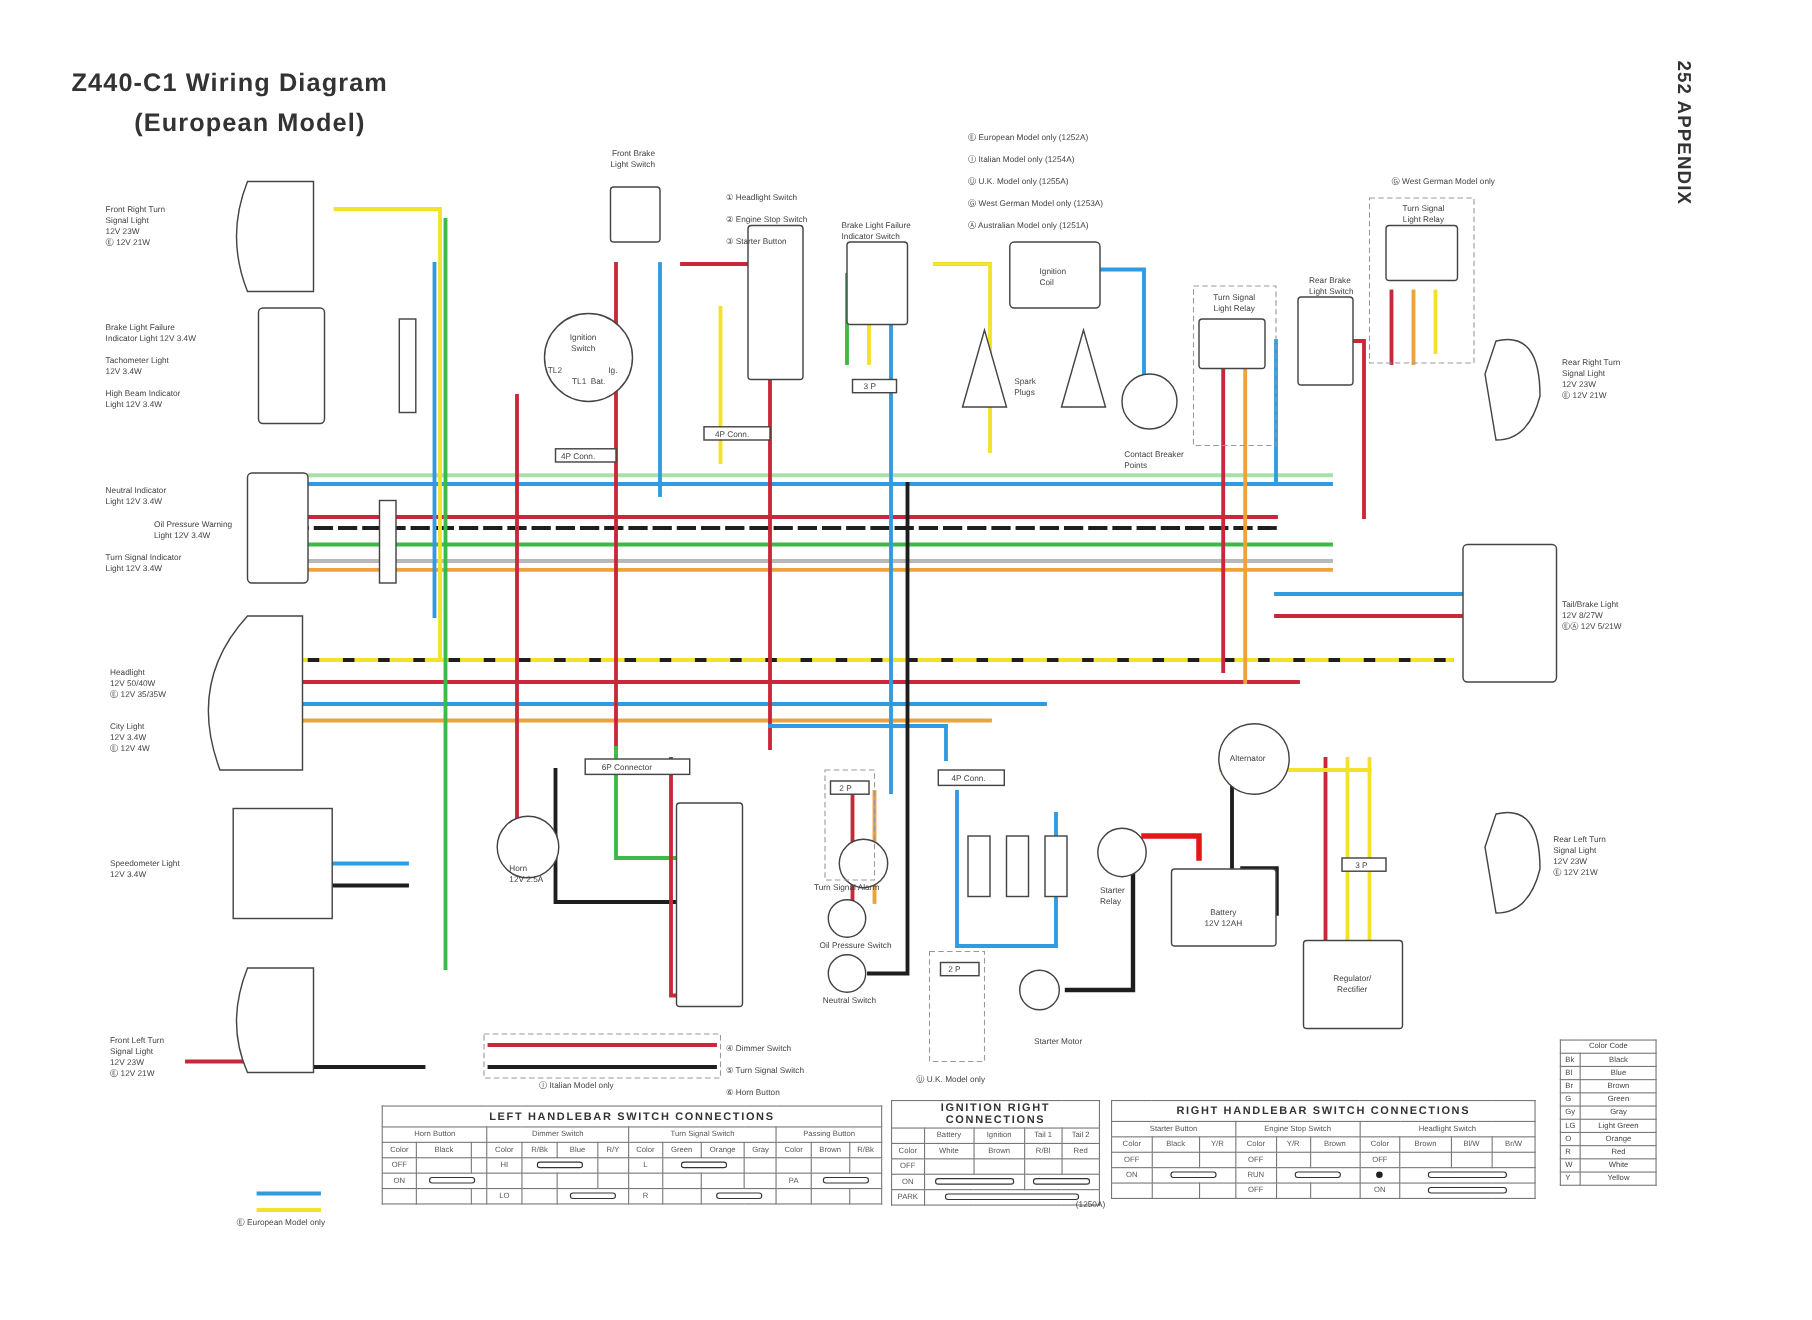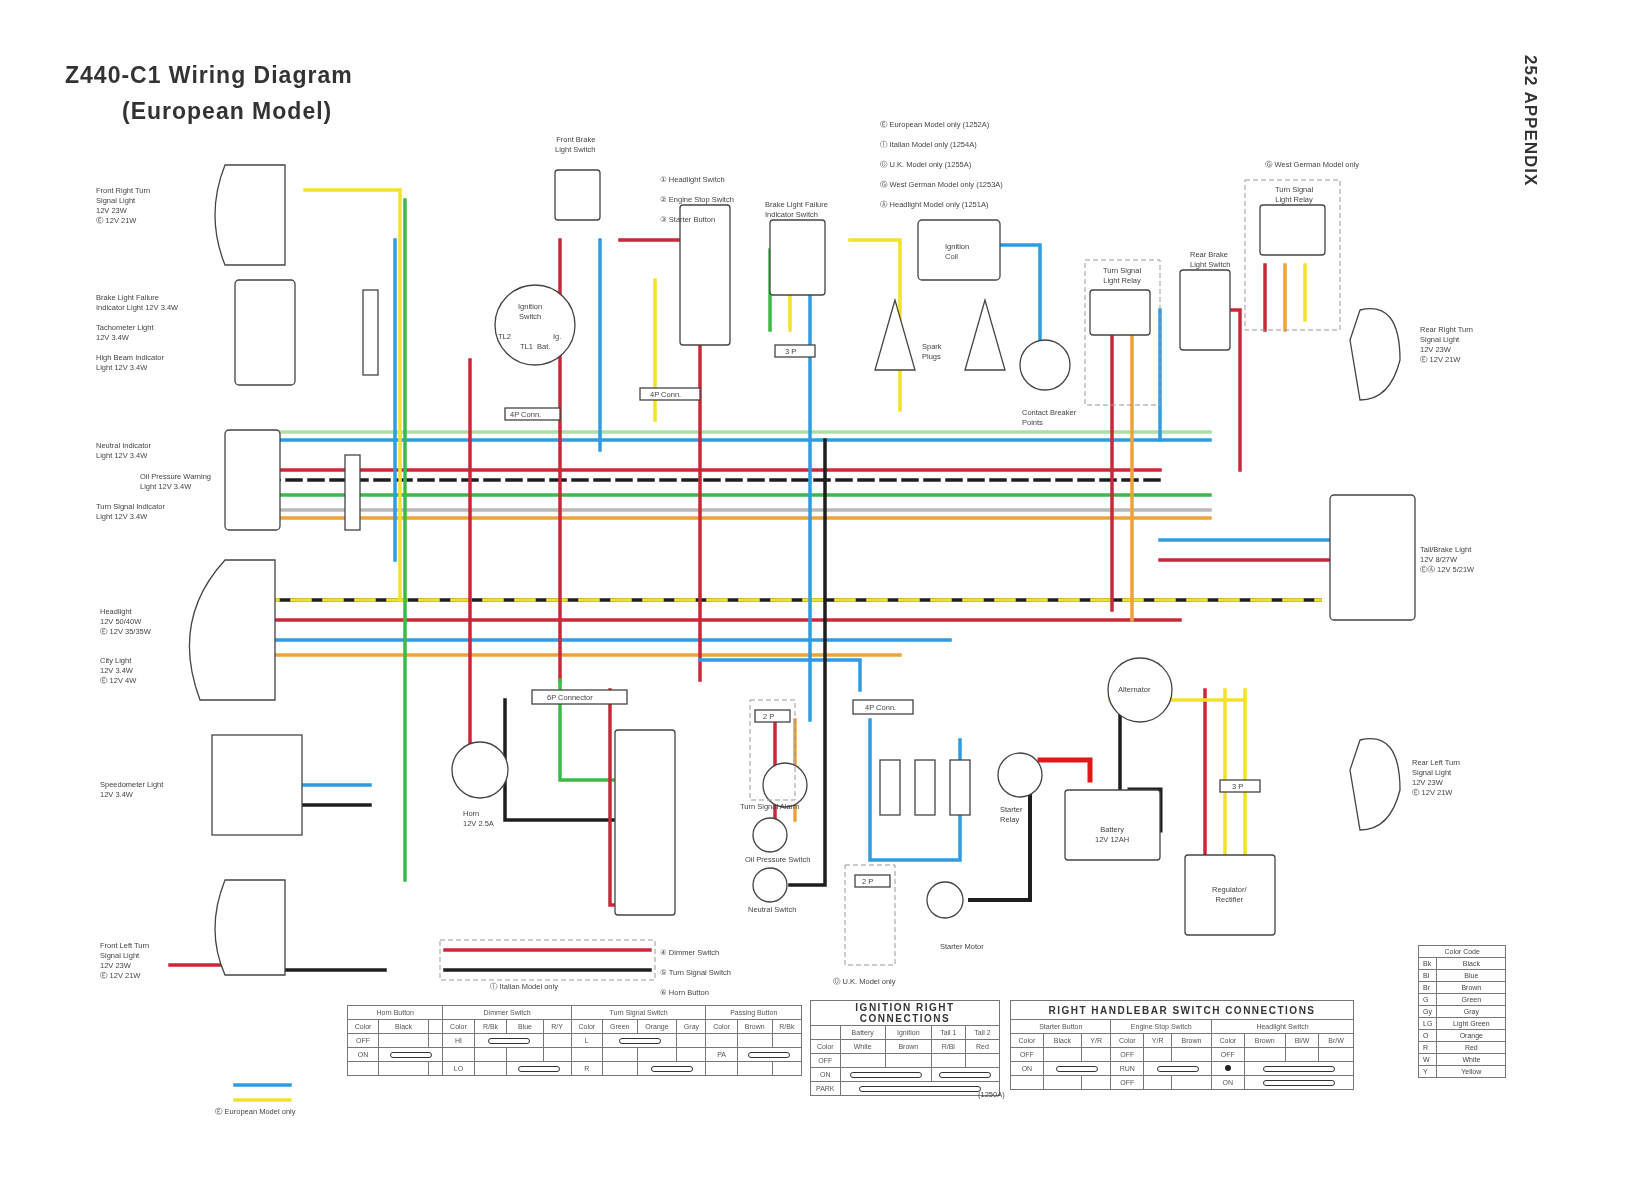--- a/index.html
+++ b/index.html
@@ -153,21 +153,21 @@
     <rect x="750" y="700" width="45" height="100"></rect>
     <rect x="440" y="940" width="215" height="40"></rect>
   </g>
 </svg>
 
 <div class="lbl" style="left:880px;top:110px;font-size:7.5px;">
   <div>Ⓔ European Model only (1252A)</div>
   <div>Ⓘ Italian Model only (1254A)</div>
   <div>Ⓤ U.K. Model only (1255A)</div>
   <div>Ⓖ West German Model only (1253A)</div>
-  <div>Ⓐ Headlight Model only (1251A)</div>
+  <div>Ⓐ Australian Model only (1251A)</div>
 </div>
 <div class="lbl" style="left:660px;top:165px;">
   <div>① Headlight Switch</div>
   <div>② Engine Stop Switch</div>
   <div>③ Starter Button</div>
 </div>
 <div class="lbl" style="left:660px;top:938px;">
   <div>④ Dimmer Switch</div>
   <div>⑤ Turn Signal Switch</div>
   <div>⑥ Horn Button</div>
@@ -229,21 +229,21 @@
 Signal Light
     12V 23W
 Ⓔ 12V 21W</div>
 <div class="lbl" style="left:1420px;top:545px;">Tail/Brake Light
     12V 8/27W
 ⒺⒶ 12V 5/21W</div>
 <div class="lbl" style="left:1412px;top:758px;">Rear Left Turn
 Signal Light
     12V 23W
 Ⓔ 12V 21W</div>
-<div class="lbl" style="left:463px;top:785px;margin-top:24px;">Horn
+<div class="lbl" style="left:463px;top:785px;">Horn
 12V 2.5A</div>
 <div class="lbl" style="left:740px;top:802px;">Turn Signal Alarm</div>
 <div class="lbl" style="left:745px;top:855px;">Oil Pressure Switch</div>
 <div class="lbl" style="left:748px;top:905px;">Neutral Switch</div>
 <div class="lbl" style="left:1118px;top:685px;">Alternator</div>
 <div class="lbl" style="left:1000px;top:805px;">Starter
 Relay</div>
 <div class="lbl" style="left:1095px;top:825px;text-align:center;">Battery
 12V 12AH</div>
 <div class="lbl" style="left:940px;top:942px;">Starter Motor</div>
@@ -257,20 +257,23 @@
 <div class="lbl" style="left:650px;top:390px;">4P Conn.</div>
 <div class="lbl" style="left:547px;top:693px;">6P Connector</div>
 <div class="lbl" style="left:785px;top:347px;">3 P</div>
 <div class="lbl" style="left:865px;top:703px;">4P Conn.</div>
 <div class="lbl" style="left:763px;top:712px;">2 P</div>
 <div class="lbl" style="left:862px;top:877px;">2 P</div>
 <div class="lbl" style="left:1232px;top:782px;">3 P</div>
 
 <table class="sw" style="left:347px;top:1005px;width:455px;">
   <tbody>
+      <tr>
+        <th class="big" colspan="14">LEFT  HANDLEBAR  SWITCH  CONNECTIONS</th>
+      </tr>
   <tr>
     <td colspan="3">Horn Button</td>
     <td colspan="4">Dimmer Switch</td>
     <td colspan="4">Turn Signal Switch</td>
     <td colspan="3">Passing Button</td>
   </tr>
   <tr>
     <td>Color</td>
     <td>Black</td>
     <td></td>
@@ -363,21 +366,21 @@
         <td colspan="2"><span class="bar" style="width:50px"></span></td>
       </tr>
   <tr>
         <td>PARK</td>
         <td colspan="4"><span class="bar" style="width:120px"></span></td>
       </tr>
 </tbody>
   </table>
 <div class="lbl" style="left:978px;top:1090px;">(1250A)</div>
 
-<table class="sw" style="left:1010px;top:1000px;width:344px;">
+<table class="sw" style="left:1010px;top:1000px;width:386px;">
   <tbody>
       <tr>
         <th class="big" colspan="10">RIGHT HANDLEBAR SWITCH CONNECTIONS</th>
       </tr>
   <tr>
     <td colspan="3">Starter Button</td>
     <td colspan="3">Engine Stop Switch</td>
     <td colspan="4">Headlight Switch</td>
   </tr>
   <tr>

